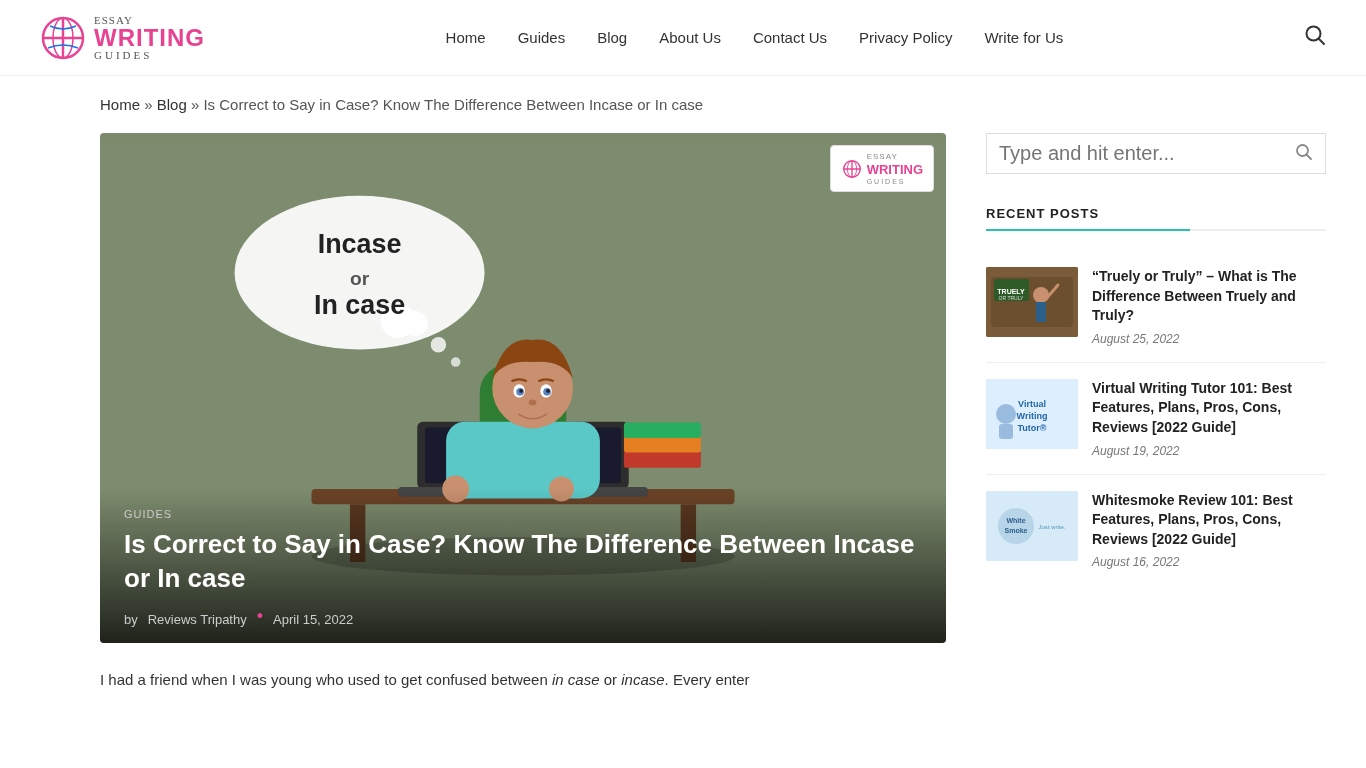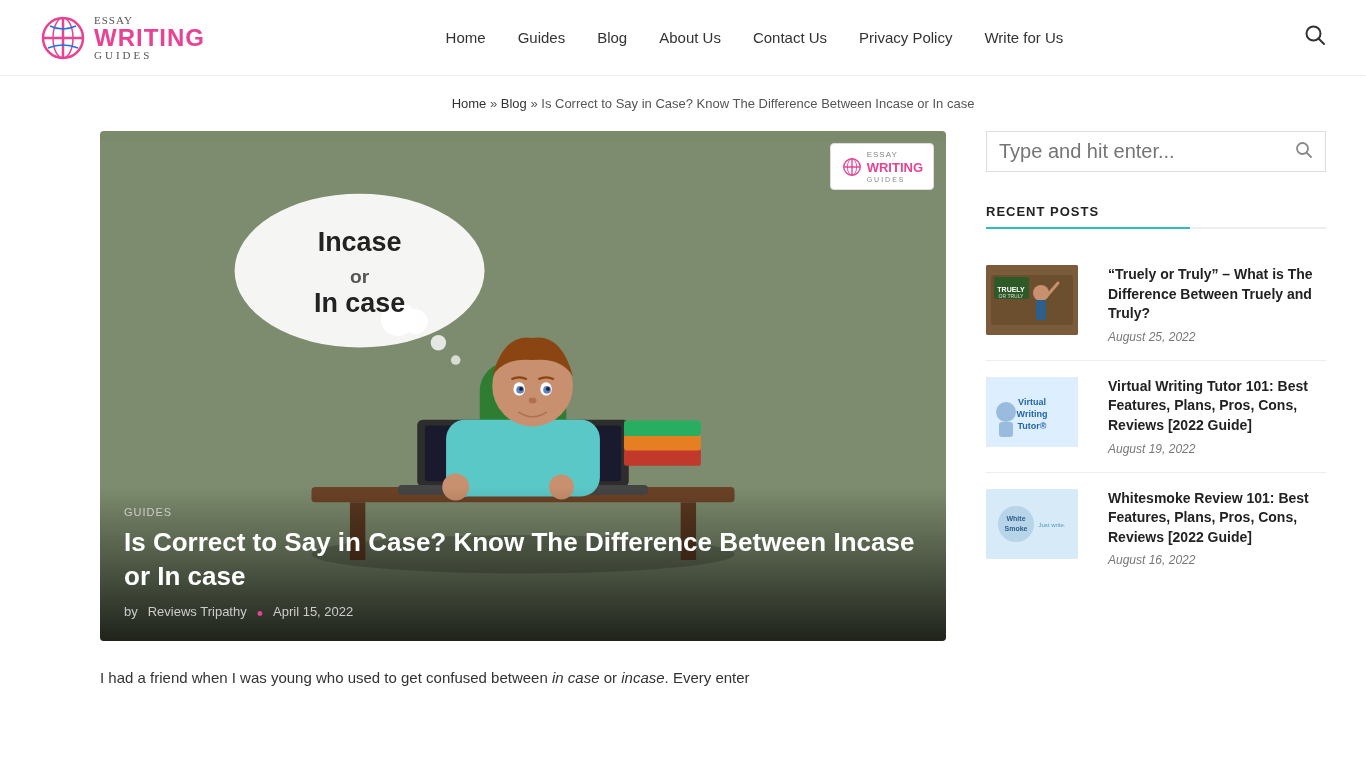--- a/index.html
+++ b/index.html
@@ -41,24 +41,23 @@
       color: #333;
       font-size: 15px;
       font-family: Arial, sans-serif;
       font-weight: 500;
     }
     .search-icon-btn { background: none; border: none; cursor: pointer; font-size: 20px; color: #333; }
 
     
     .breadcrumb {
       padding: 20px 40px 20px 100px;
-      font-size: 13px;
+      font-size: 15px;
       color: #555;
       font-family: Arial, sans-serif;
-      text-align: center;
     }
     .breadcrumb a { color: #333; text-decoration: none; }
 
     
     .main-container {
       display: flex;
       gap: 40px;
       padding: 0 40px 40px 100px;
       max-width: 1366px;
     }
@@ -114,21 +113,21 @@
       color: #fff;
       font-family: Arial, sans-serif;
       line-height: 1.3;
       margin-bottom: 10px;
     }
     .hero-meta {
       font-size: 13px;
       color: #ccc;
       font-family: Arial, sans-serif;
       display: flex;
-      align-items: flex-start;
+      align-items: flex-end;
       gap: 10px;
     }
     .hero-meta .dot { color: #e84393; font-size: 18px; }
 
     
     .article-body {
       margin-top: 24px;
       font-size: 15px;
       line-height: 1.7;
       color: #333;
@@ -189,21 +188,21 @@
 
     .recent-post-thumb {
       width: 92px;
       min-width: 92px;
       height: 70px;
       border-radius: 2px;
       overflow: hidden;
       background: #ccc;
     }
 
-    .recent-post-info { flex: 1; margin-left: 16px; }
+    .recent-post-info { flex: 1; }
     .recent-post-title {
       font-size: 14px;
       font-weight: 600;
       color: #222;
       font-family: Arial, sans-serif;
       line-height: 1.4;
       margin-bottom: 6px;
     }
     .recent-post-date {
       font-size: 12px;

